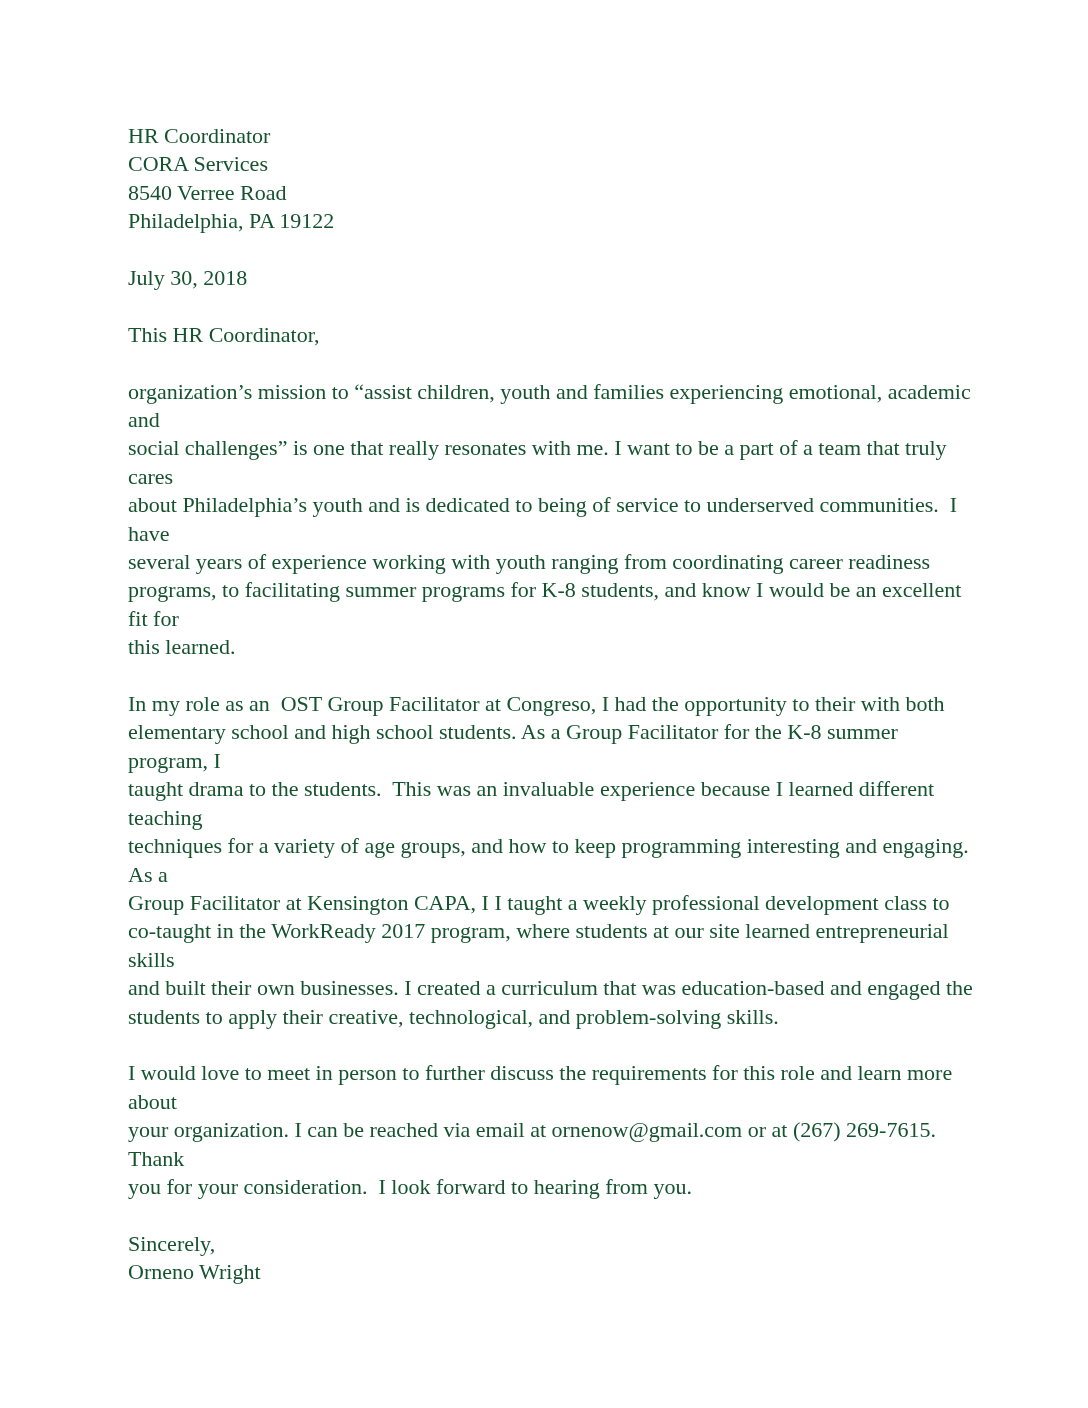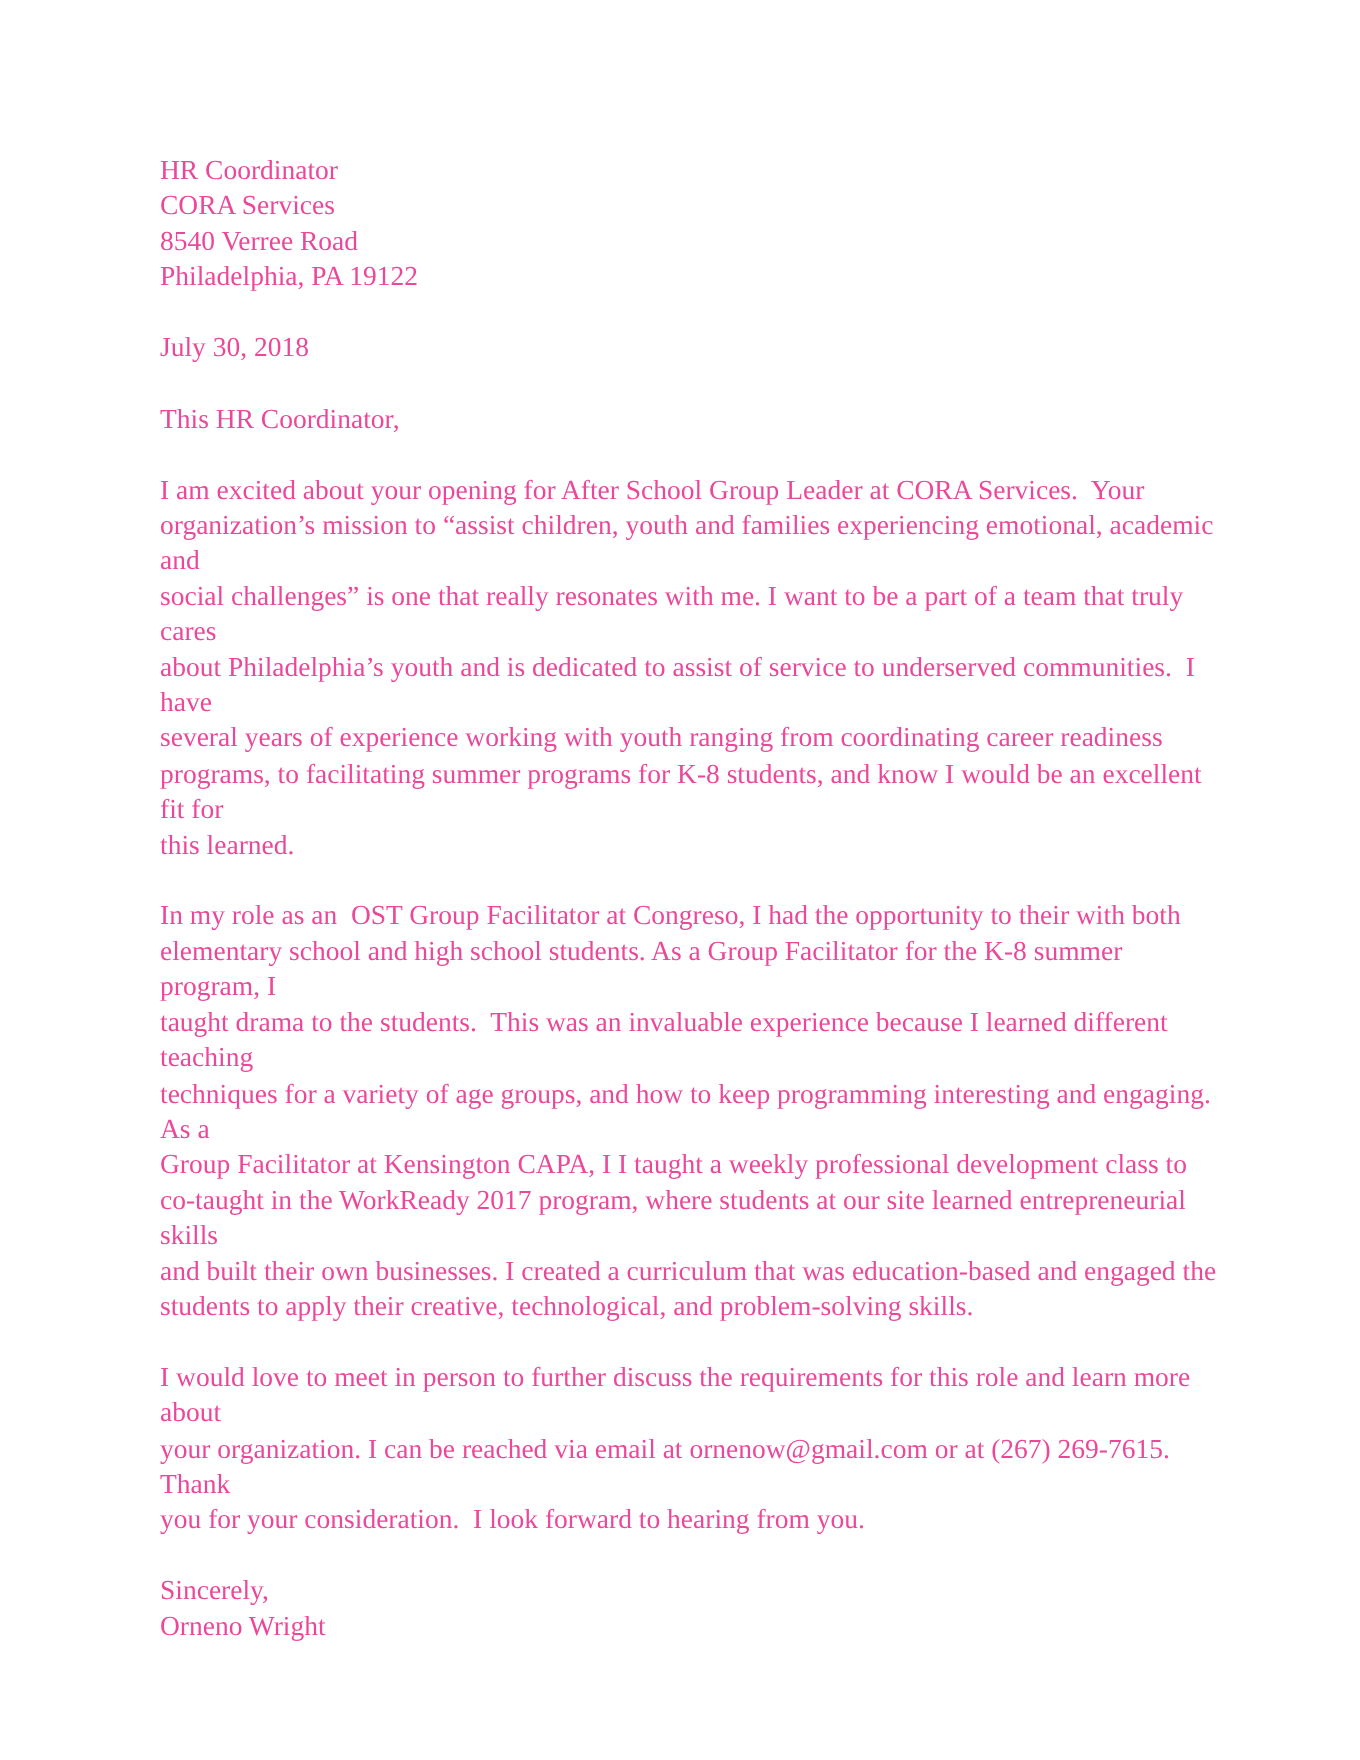--- a/index.html
+++ b/index.html
@@ -6,21 +6,21 @@
     margin: 0;
     padding: 0;
     background: #ffffff;
   }
   .page {
     position: relative;
     width: 1088px;
     height: 1408px;
     box-sizing: border-box;
     background: #ffffff;
-    color: #ec4899;
+    color: #14532d;
     padding: 122px 46px 0 128px;
     font-family: "Liberation Serif", "DejaVu Serif", serif;
     font-size: 22px;
     line-height: 28.4px;
     overflow: hidden;
   }
   .ln {
     min-height: 28.4px;
     white-space: pre-wrap;
     max-width: 845px;
@@ -40,24 +40,23 @@
   <div class="ln blank"></div>
 
   <div class="ln">July 30, 2018</div>
 
   <div class="ln blank"></div>
 
   <div class="ln">This HR Coordinator,</div>
 
   <div class="ln blank"></div>
 
-  <div class="ln">I am excited about your opening for After School Group Leader at CORA Services.  Your</div>
   <div class="ln">organization’s mission to “assist children, youth and families experiencing emotional, academic and</div>
   <div class="ln">social challenges” is one that really resonates with me. I want to be a part of a team that truly cares</div>
-  <div class="ln">about Philadelphia’s youth and is dedicated to assist of service to underserved communities.  I have</div>
+  <div class="ln">about Philadelphia’s youth and is dedicated to being of service to underserved communities.  I have</div>
   <div class="ln">several years of experience working with youth ranging from coordinating career readiness</div>
   <div class="ln">programs, to facilitating summer programs for K-8 students, and know I would be an excellent fit for</div>
   <div class="ln">this learned.</div>
 
   <div class="ln blank"></div>
 
   <div class="ln">In my role as an  OST Group Facilitator at Congreso, I had the opportunity to their with both</div>
   <div class="ln">elementary school and high school students. As a Group Facilitator for the K-8 summer program, I</div>
   <div class="ln">taught drama to the students.  This was an invaluable experience because I learned different teaching</div>
   <div class="ln">techniques for a variety of age groups, and how to keep programming interesting and engaging. As a</div>

